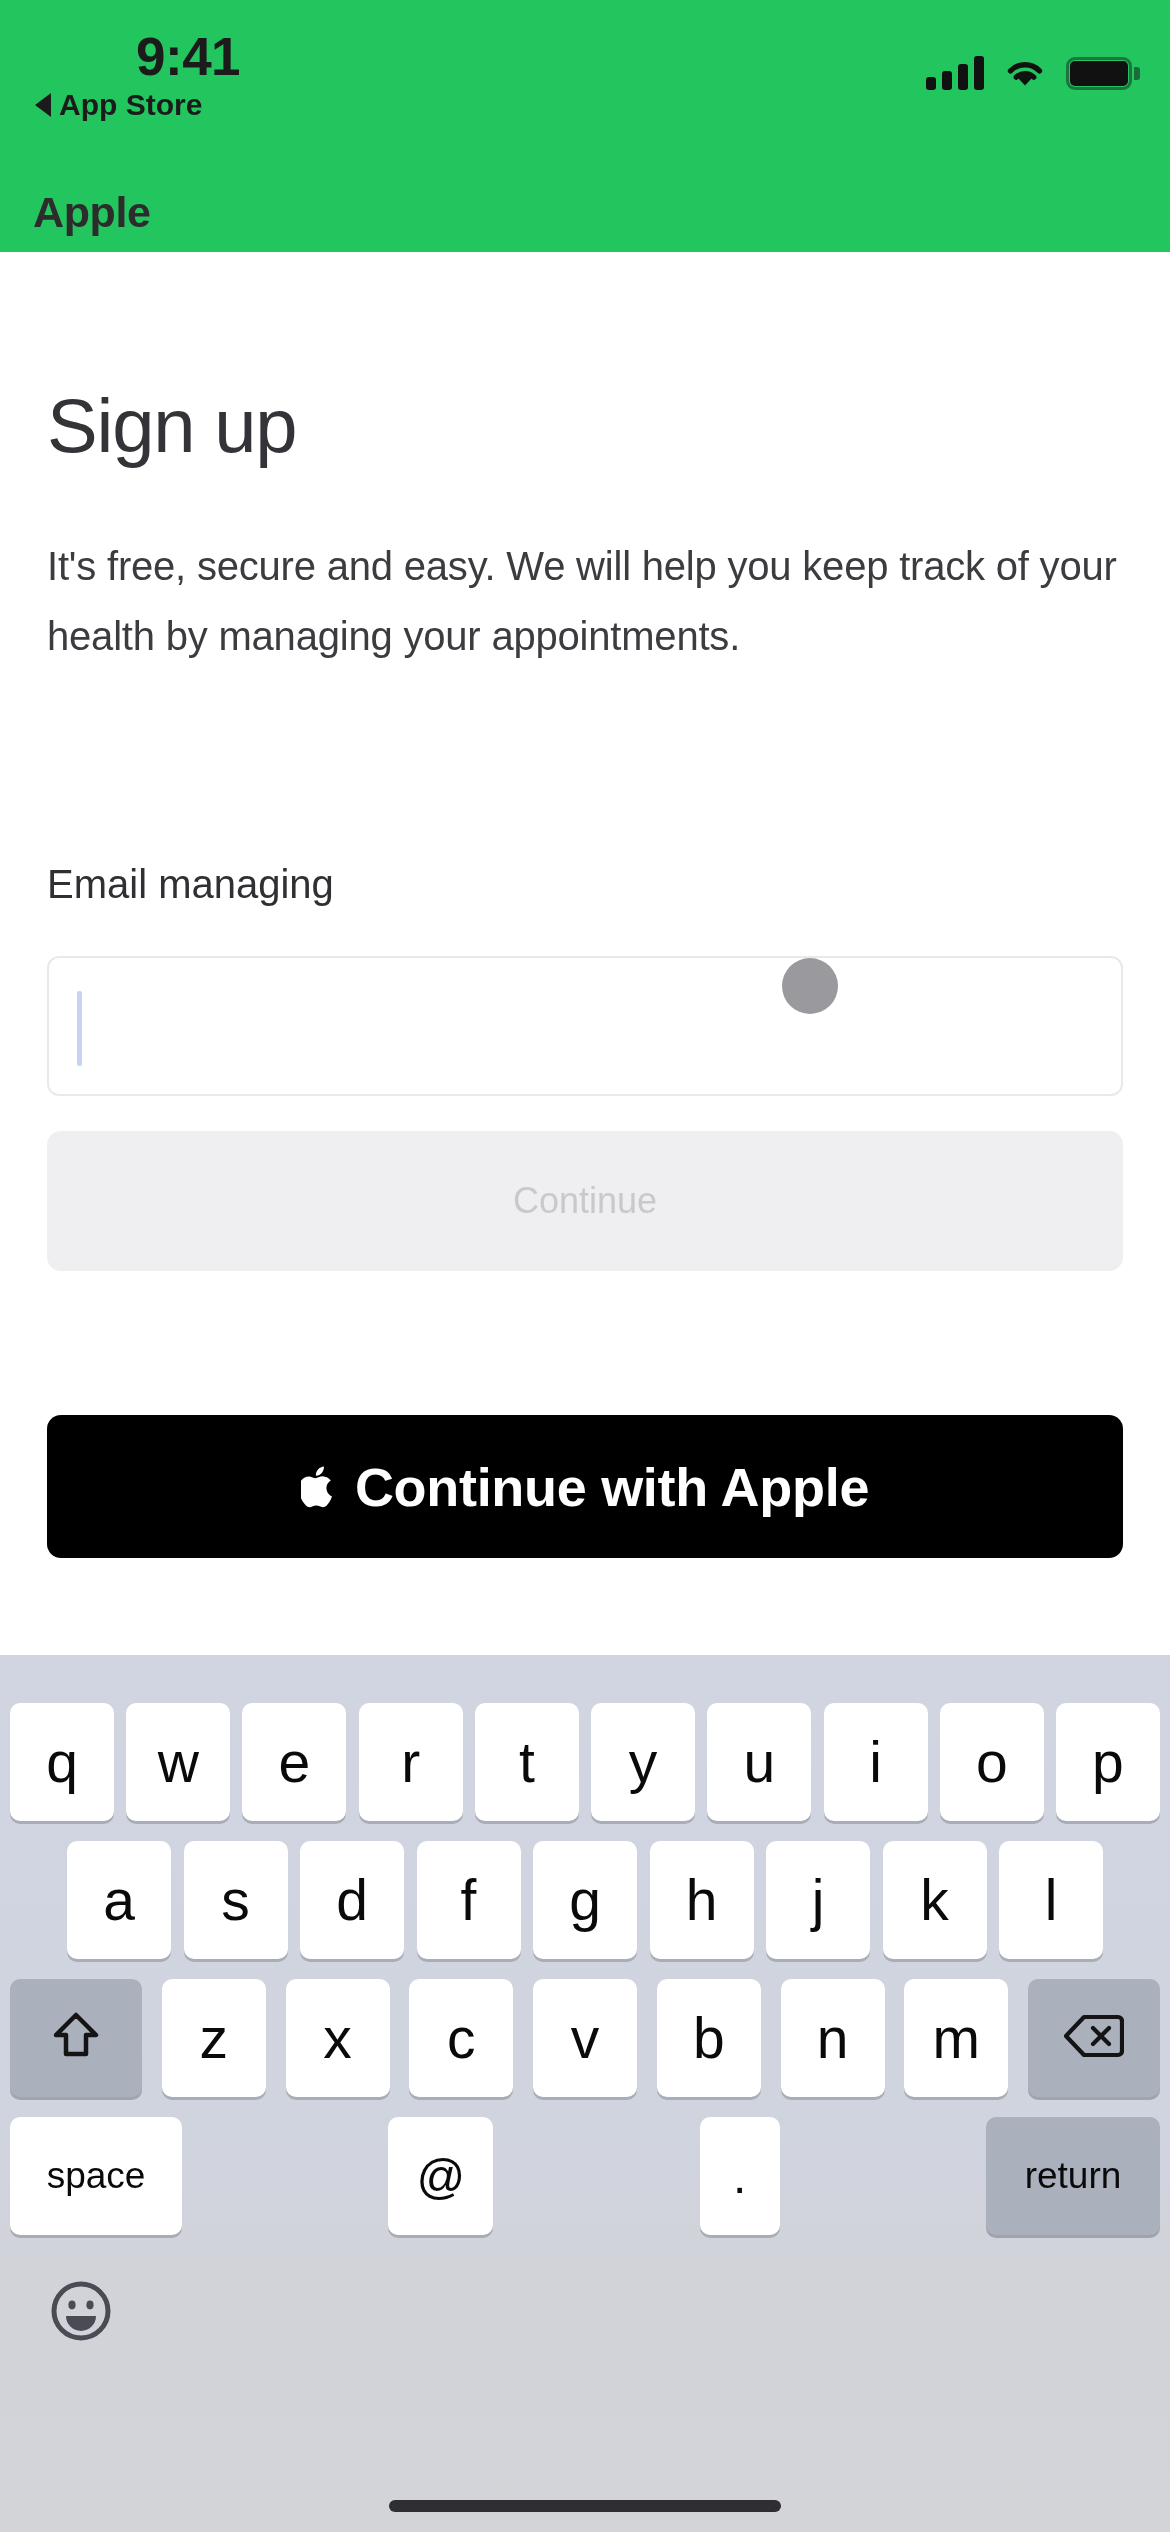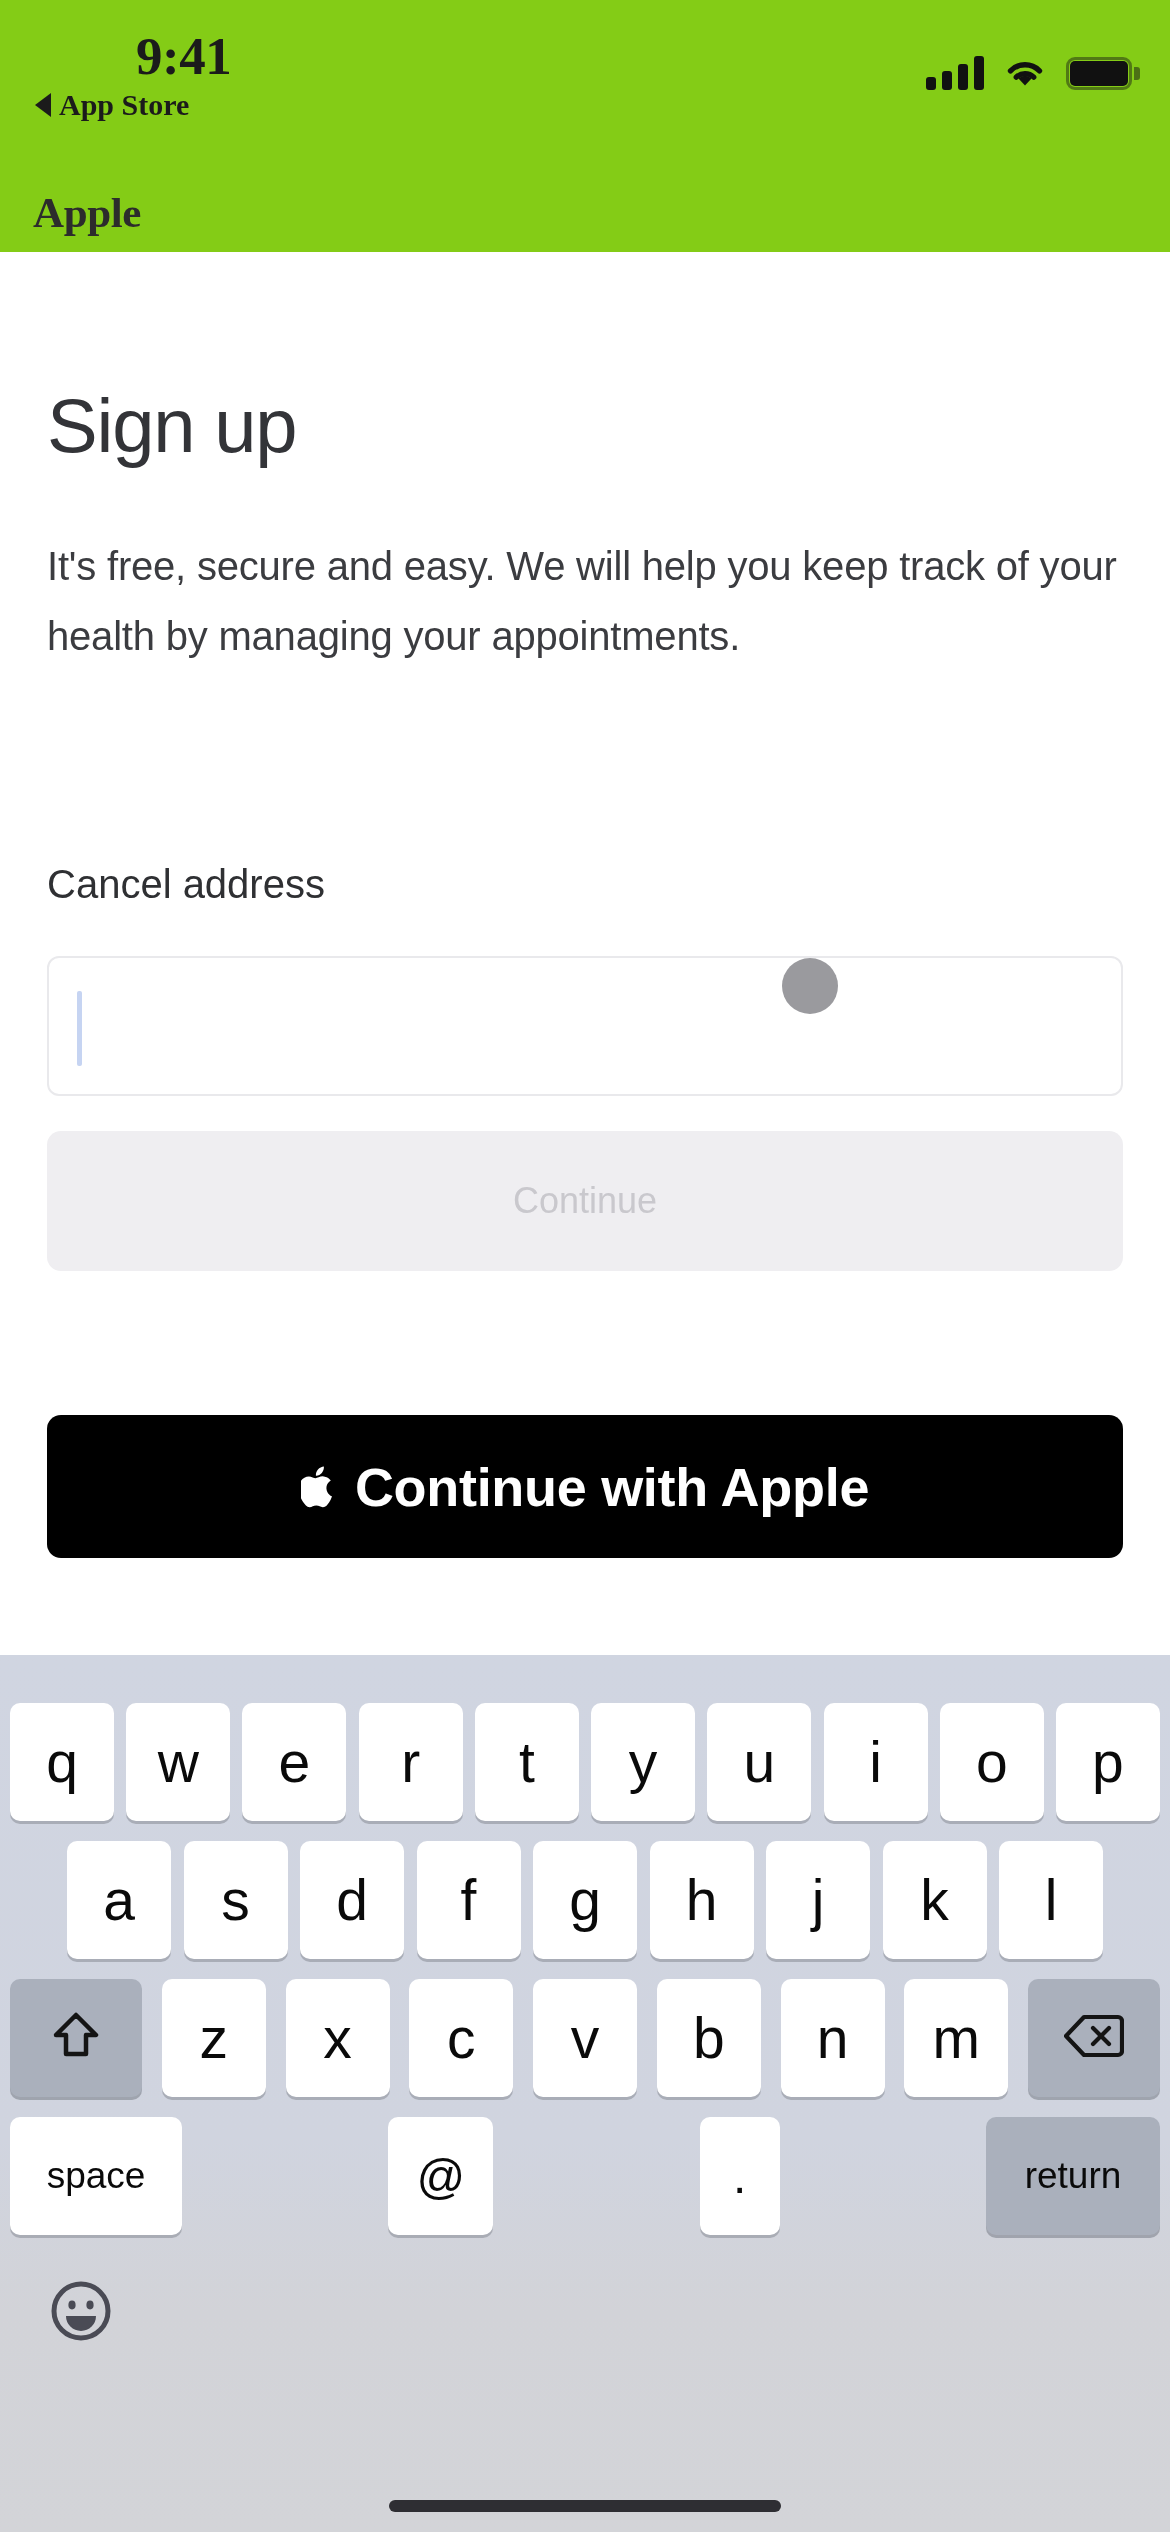--- a/index.html
+++ b/index.html
@@ -7,22 +7,21 @@
   body {
     font-family:"Liberation Sans", sans-serif;
     background:#ffffff;
     overflow:hidden;
     position:relative;
   }
 
   
   .header {
     position:absolute; top:0; left:0; width:1170px; height:252px;
-    background:#84cc16;
-    font-family:Liberation Serif, serif;
+    background:#22c55e;
   }
   .statusbar {
     position:absolute; top:0; left:0; width:1170px; height:150px;
   }
   .sb-time {
     position:absolute; left:136px; top:26px;
     font-size:53px; font-weight:700; color:#1b1b1b;
     letter-spacing:-0.5px;
   }
   .sb-back {
@@ -207,21 +206,21 @@
     </div>
   </div>
 
   <div class="cancel-btn">Apple</div>
 </div>
 
 <div class="content">
 
   <div class="title">Sign up</div>
   <div class="subtitle">It's free, secure and easy. We will help you keep track of your health by managing your appointments.</div>
-  <div class="field-label">Cancel address</div>
+  <div class="field-label">Email managing</div>
 
   <div class="email-field">
     <span class="caret"></span>
   </div>
 
   <div class="continue-btn">Continue</div>
 
 
   <div class="apple-btn">
     <span class="logo">

